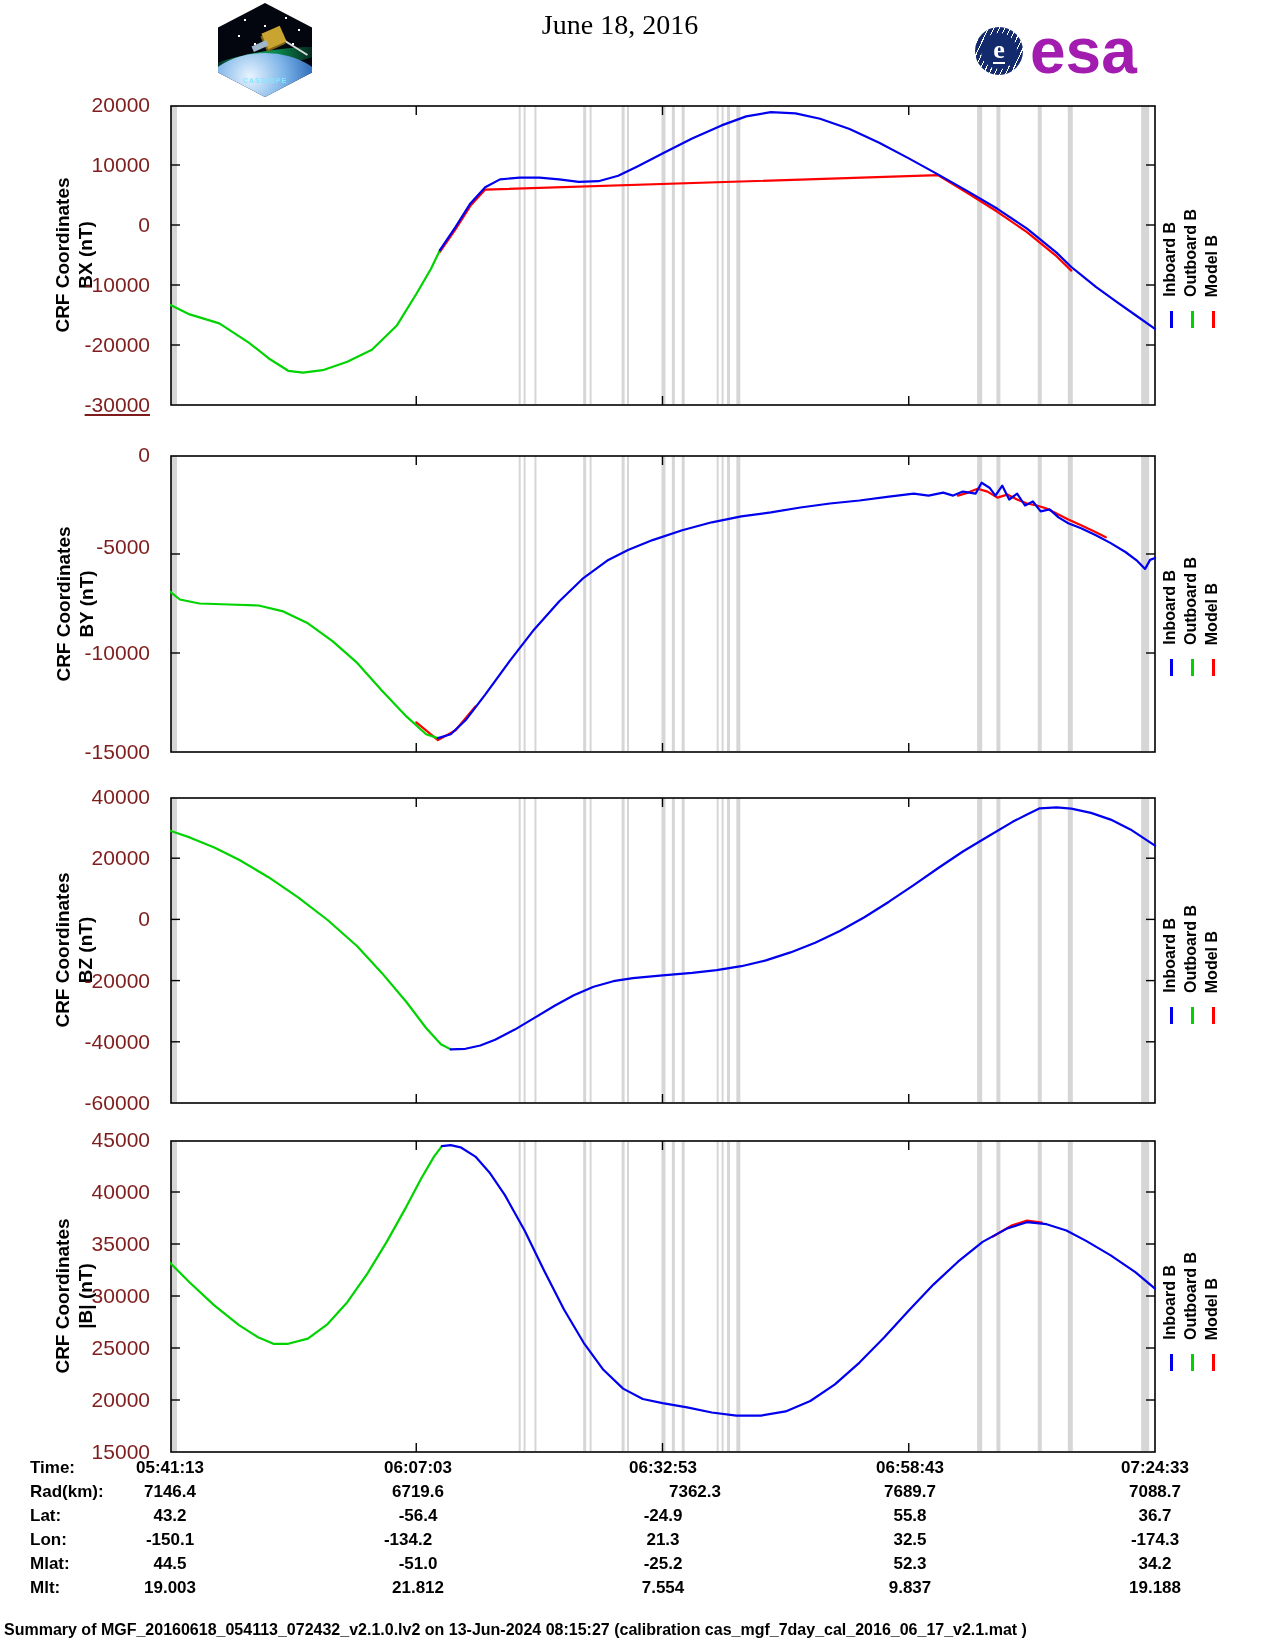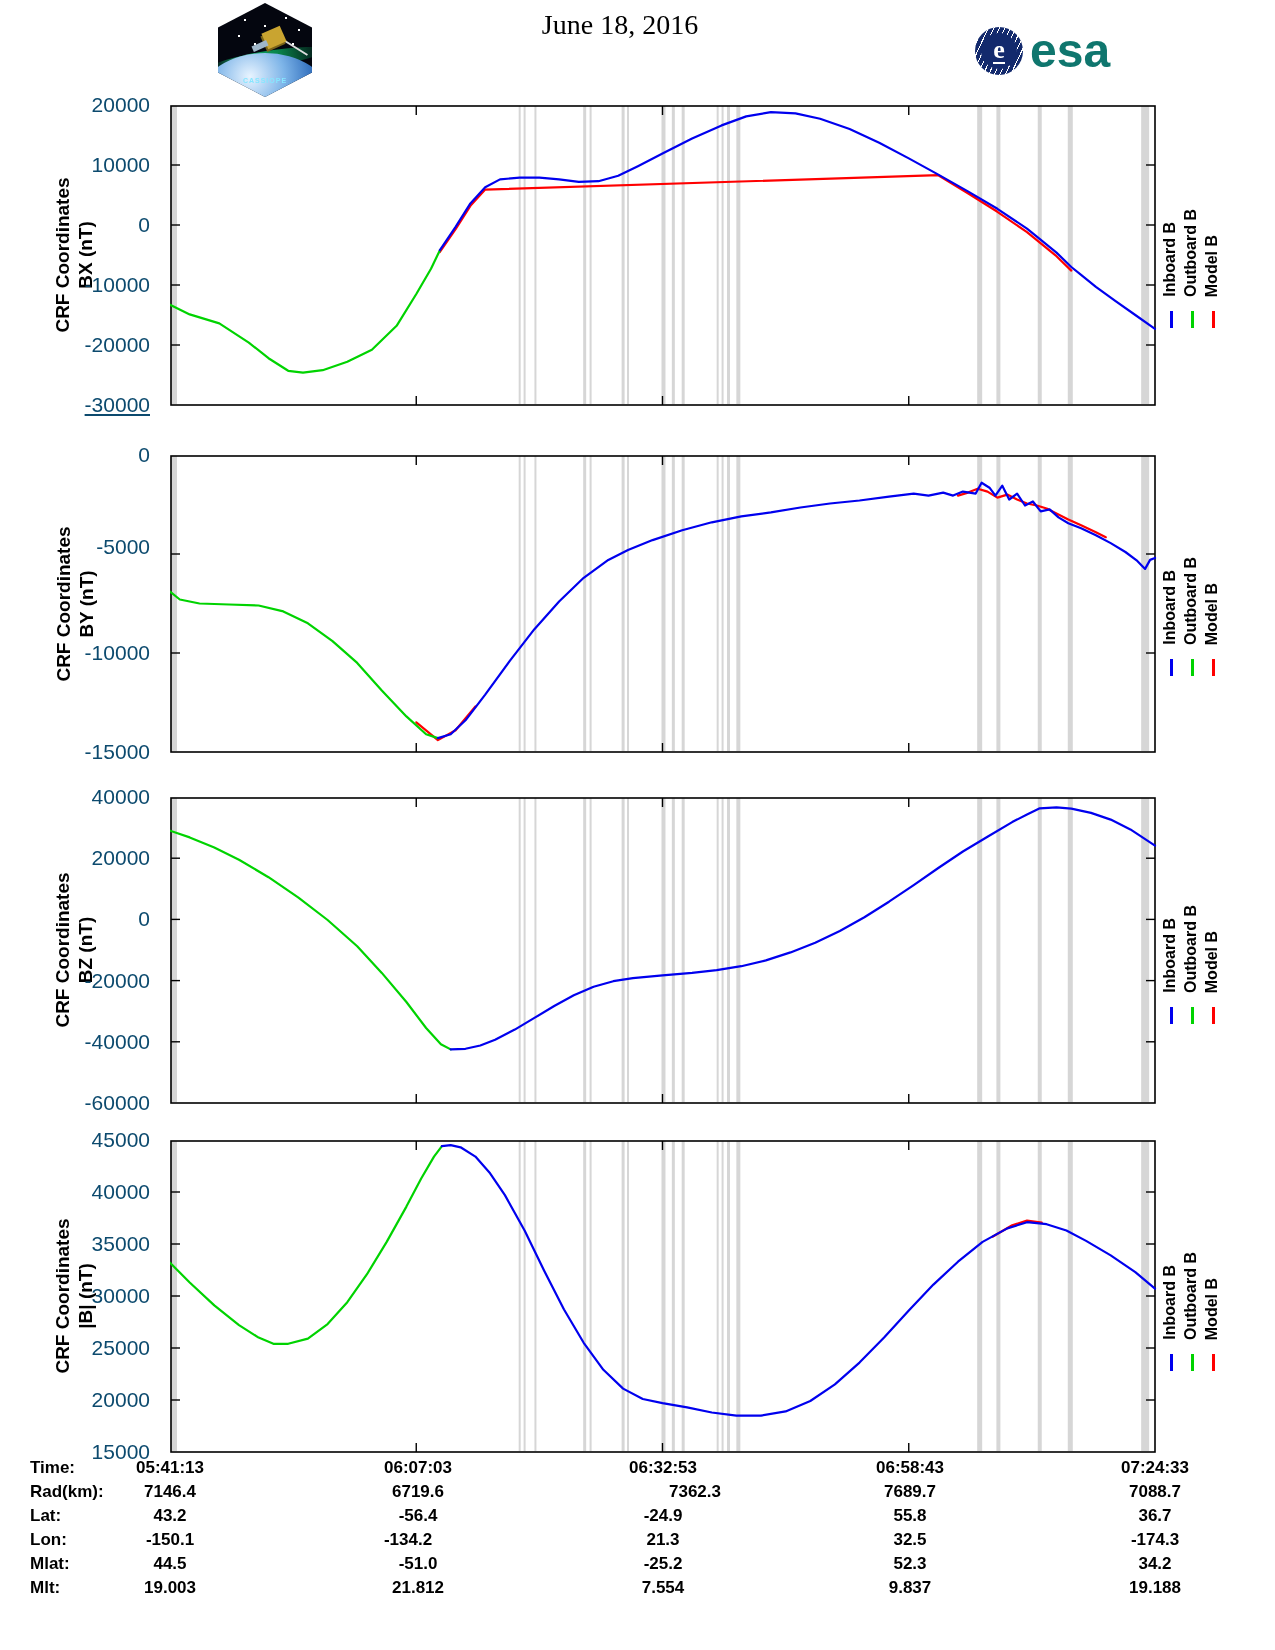--- a/index.html
+++ b/index.html
@@ -28,26 +28,26 @@
          transform:rotate(32deg);}
   .patch-label{position:absolute;bottom:13px;left:0;width:100%;text-align:center;
          font-size:7px;font-weight:bold;letter-spacing:1px;color:#86e6ff;}
   .esa{position:absolute;left:975px;top:27px;display:flex;align-items:center;gap:7px;}
   .esa-globe{width:48px;height:48px;border-radius:50%;position:relative;
          background:repeating-linear-gradient(115deg,#132a6d 0 2px,#ffffff 2px 3px,#132a6d 3px 5px);}
   .esa-globe-core{position:absolute;inset:6px;border-radius:50%;background:#132a6d;
          display:flex;align-items:center;justify-content:center;}
   .esa-e{font-family:"Liberation Serif",serif;font-weight:bold;font-size:26px;color:#fff;
          border-bottom:2px solid #fff;line-height:24px;}
-  .esa-word{font-size:48px;line-height:40px;font-weight:bold;color:#0f766e;letter-spacing:0px;}
+  .esa-word{font-size:64px;line-height:40px;font-weight:bold;color:#a21caf;letter-spacing:0px;}
   
   .panel{position:absolute;left:0;width:1275px;}
   .ylab{position:absolute;transform:rotate(-90deg);text-align:center;
         font-weight:bold;font-size:19px;line-height:23px;white-space:nowrap;}
-  .ytick{position:absolute;left:0;width:150px;text-align:right;font-size:21px;color:#0c4a6e;}
+  .ytick{position:absolute;left:0;width:150px;text-align:right;font-size:21px;color:#7f1d1d;}
   .plot-svg{position:absolute;top:0;}
   .legend{position:absolute;width:80px;}
   .lrow{position:absolute;left:0;top:0;display:flex;align-items:flex-end;}
   .vtext{writing-mode:vertical-rl;transform:rotate(180deg);font-weight:bold;font-size:16px;
          width:21px;text-align:left;white-space:nowrap;color:#000;}
   .drow{position:absolute;left:0;display:flex;}
   .dcol{width:21px;display:flex;justify-content:center;}
   .dash{width:3px;height:17px;}
   
   .trow{position:absolute;left:0;width:1275px;height:23px;font-weight:bold;font-size:17px;}
@@ -407,13 +407,14 @@
       <div class="trow" style="top: 1578px;">
         <span class="rlabel">Mlt:</span>
         <span class="tval" style="left: 170px;">19.003</span>
         <span class="tval" style="left: 418px;">21.812</span>
         <span class="tval" style="left: 663px;">7.554</span>
         <span class="tval" style="left: 910px;">9.837</span>
         <span class="tval" style="left: 1155px;">19.188</span>
       </div>
     </div>
 
+  <div class="footer">Summary of MGF_20160618_054113_072432_v2.1.0.lv2 on 13-Jun-2024 08:15:27 (calibration cas_mgf_7day_cal_2016_06_17_v2.1.mat )</div>
 </div>
 
 </body></html>

